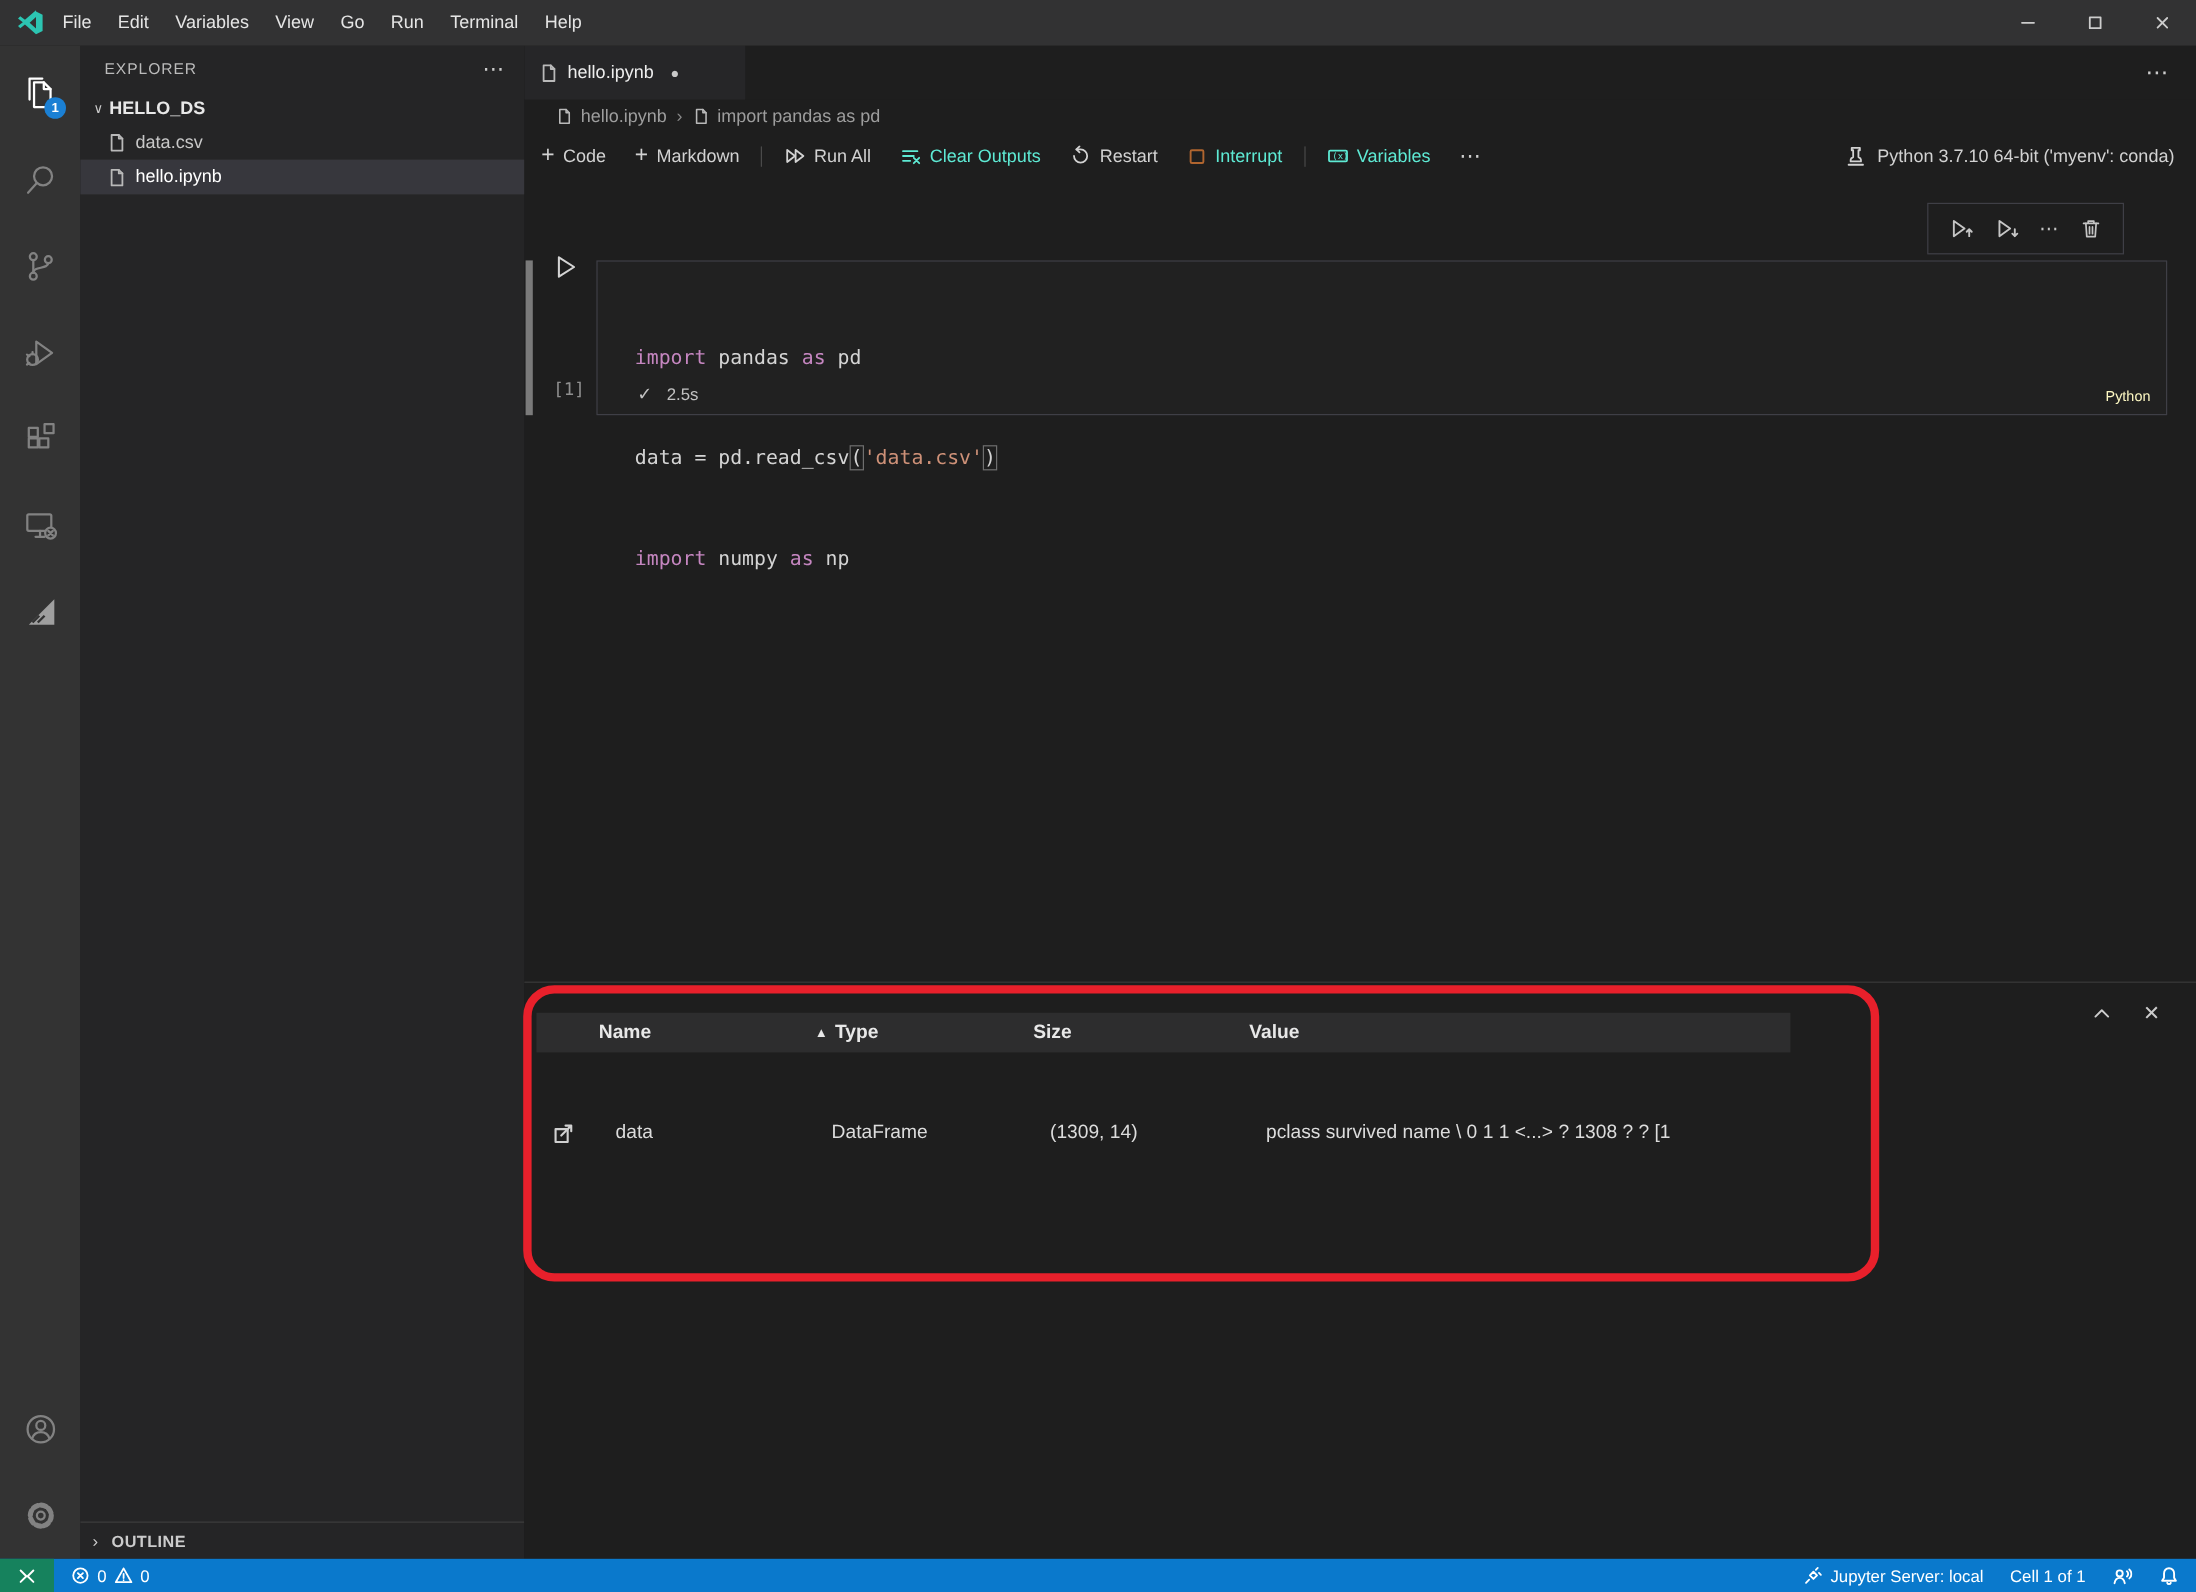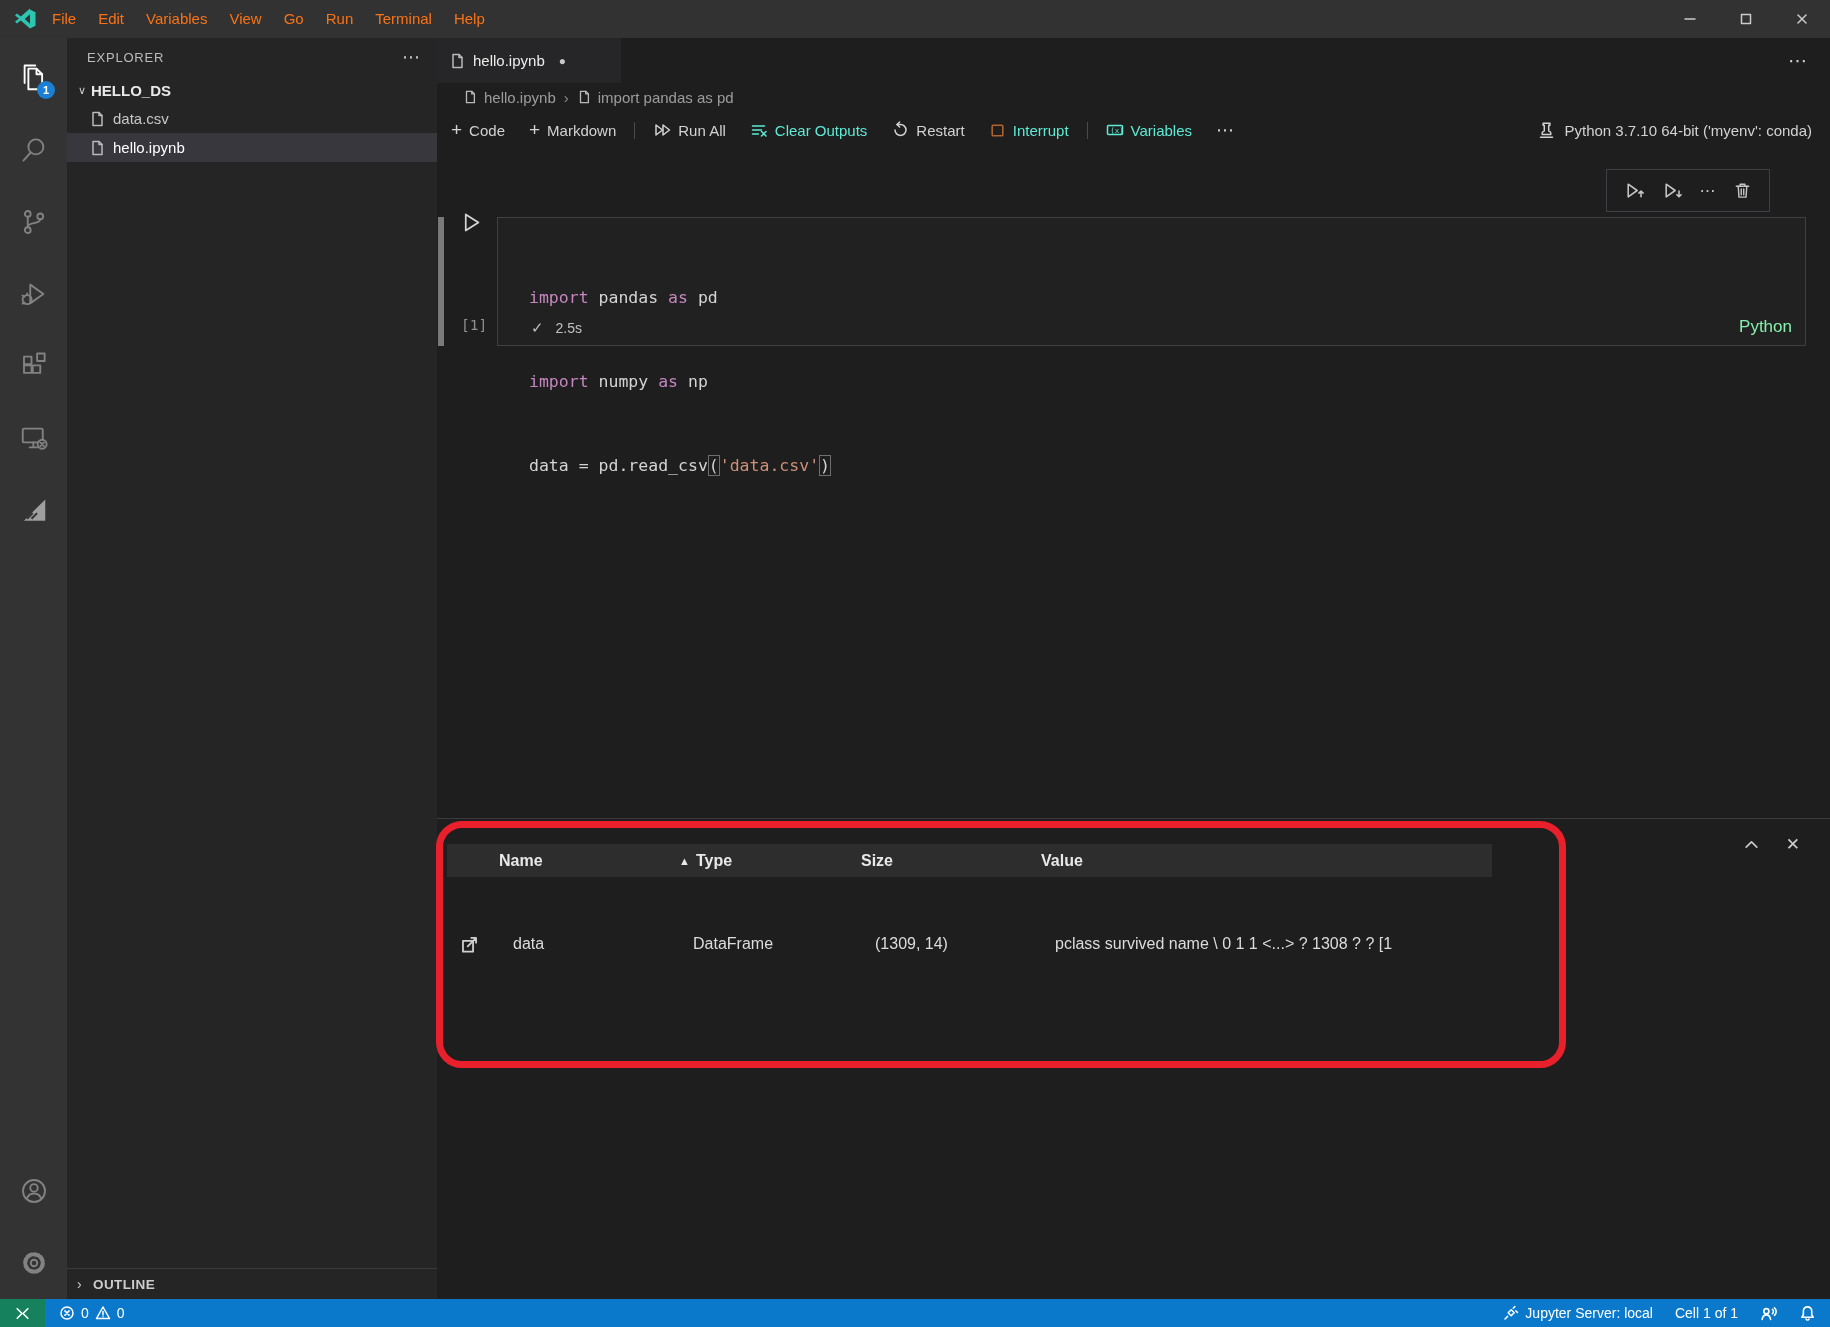--- a/index.html
+++ b/index.html
@@ -4,21 +4,21 @@
 <style>
   html,body{margin:0;padding:0;background:#1e1e1e;}
   body{width:1830px;height:1327px;position:relative;font-family:"Liberation Sans",sans-serif;overflow:hidden;-webkit-font-smoothing:antialiased;}
   svg{display:block;}
   .ico{stroke:currentColor;fill:none;stroke-width:1.5;stroke-linecap:round;stroke-linejoin:round;}
 
   
   .titlebar{position:absolute;left:0;top:0;width:100%;height:38px;background:#323233;display:flex;align-items:center;z-index:6;}
   .vslogo{margin-left:13px;margin-right:4px;}
   .menus{display:flex;}
-  .menu-item{padding:0 11px;font-size:15px;color:#f97316;line-height:38px;}
+  .menu-item{padding:0 11px;font-size:15px;color:#e5e5e5;line-height:38px;}
   .window-title{position:absolute;left:300px;right:300px;text-align:center;color:#bdbdbd;font-size:14.5px;pointer-events:none;}
   .win-controls{margin-left:auto;display:flex;}
   .win-btn{width:56px;height:38px;display:flex;align-items:center;justify-content:center;color:#cccccc;}
 
   
   .activitybar{position:absolute;left:0;top:38px;width:67px;bottom:28px;background:#333333;display:flex;flex-direction:column;align-items:center;padding-top:4px;box-sizing:border-box;}
   .act-item{width:67px;height:72px;display:flex;align-items:center;justify-content:center;color:#828282;position:relative;}
   .act-item.active{color:#ffffff;}
   .act-spacer{flex:1;}
   .badge{position:absolute;right:12px;bottom:15px;background:#1b80d4;color:#fff;border-radius:50%;width:18px;height:18px;font-size:11px;display:flex;align-items:center;justify-content:center;font-weight:bold;}
@@ -60,21 +60,21 @@
   .focus-bar{position:absolute;left:1px;top:68px;width:6px;height:129px;background:#7a7a7a;}
   .exec-count{position:absolute;left:24px;top:168px;color:#8f8f8f;font-size:14.5px;font-family:"DejaVu Sans Mono",monospace;}
   .cell{position:absolute;left:60px;top:68px;width:1309px;height:129px;background:#212121;border:1px solid #3f3f46;box-sizing:border-box;}
   .code{padding:10px 0 0 31px;font-family:"DejaVu Sans Mono",monospace;font-size:16.5px;line-height:28px;white-space:pre;}
   .kw{color:#c586c0;}
   .pl{color:#d4d4d4;}
   .str{color:#ce9178;}
   .br{color:#d4d4d4;border:1px solid #6e6e6e;}
   .cell-status{position:absolute;left:33px;bottom:8px;display:flex;align-items:center;gap:12px;font-size:14px;color:#c2c2c2;}
   .check{font-size:15px;}
-  .cell-lang{position:absolute;right:13px;bottom:8px;font-size:17px;color:#86efac;}
+  .cell-lang{position:absolute;right:13px;bottom:8px;font-size:12px;color:#fef9c3;}
 
   
   .panel{position:absolute;top:780px;left:0;right:0;bottom:0;background:#1e1e1e;border-top:1px solid #3a3a3a;}
   .ptabs{display:flex;padding:16px 0 0 28px;align-items:flex-start;}
   .ptab{margin-right:36px;font-size:13px;letter-spacing:.5px;color:#989898;padding-bottom:12px;border-bottom:1.5px solid transparent;}
   .ptab.active{color:#ffffff;border-bottom-color:#d0d0d0;}
   .panel-actions{position:absolute;top:15px;right:30px;display:flex;gap:26px;color:#cccccc;align-items:center;}
   .pa-close{font-size:17px;}
   .vtable{margin:25px 0 0 10px;width:1045px;font-size:16px;}
   .vhead,.vrow{display:grid;grid-template-columns:44px 180px 182px 180px 1fr;align-items:center;}
@@ -368,22 +368,22 @@
       <svg class="ico" width="23" height="23" viewBox="0 0 20 20">
           <path d="M5 3l11 7-11 7z"></path>
         </svg>
     </span>
     <div class="focus-bar"></div>
     <span class="exec-count">[1]</span>
 
     <div class="cell">
       <div class="code">
         <div><span class="kw">import</span><span class="pl"> pandas </span><span class="kw">as</span><span class="pl"> pd</span></div>
+        <div><span class="pl">data = pd.read_csv</span><span class="br">(</span><span class="str">'data.csv'</span><span class="br">)</span></div>
         <div><span class="kw">import</span><span class="pl"> numpy </span><span class="kw">as</span><span class="pl"> np</span></div>
-        <div><span class="pl">data = pd.read_csv</span><span class="br">(</span><span class="str">'data.csv'</span><span class="br">)</span></div>
       </div>
       <div class="cell-status">
         <span class="check">✓</span>
         <span>2.5s</span>
       </div>
       <span class="cell-lang">Python</span>
     </div>
   </div>
 
   <div class="panel">

